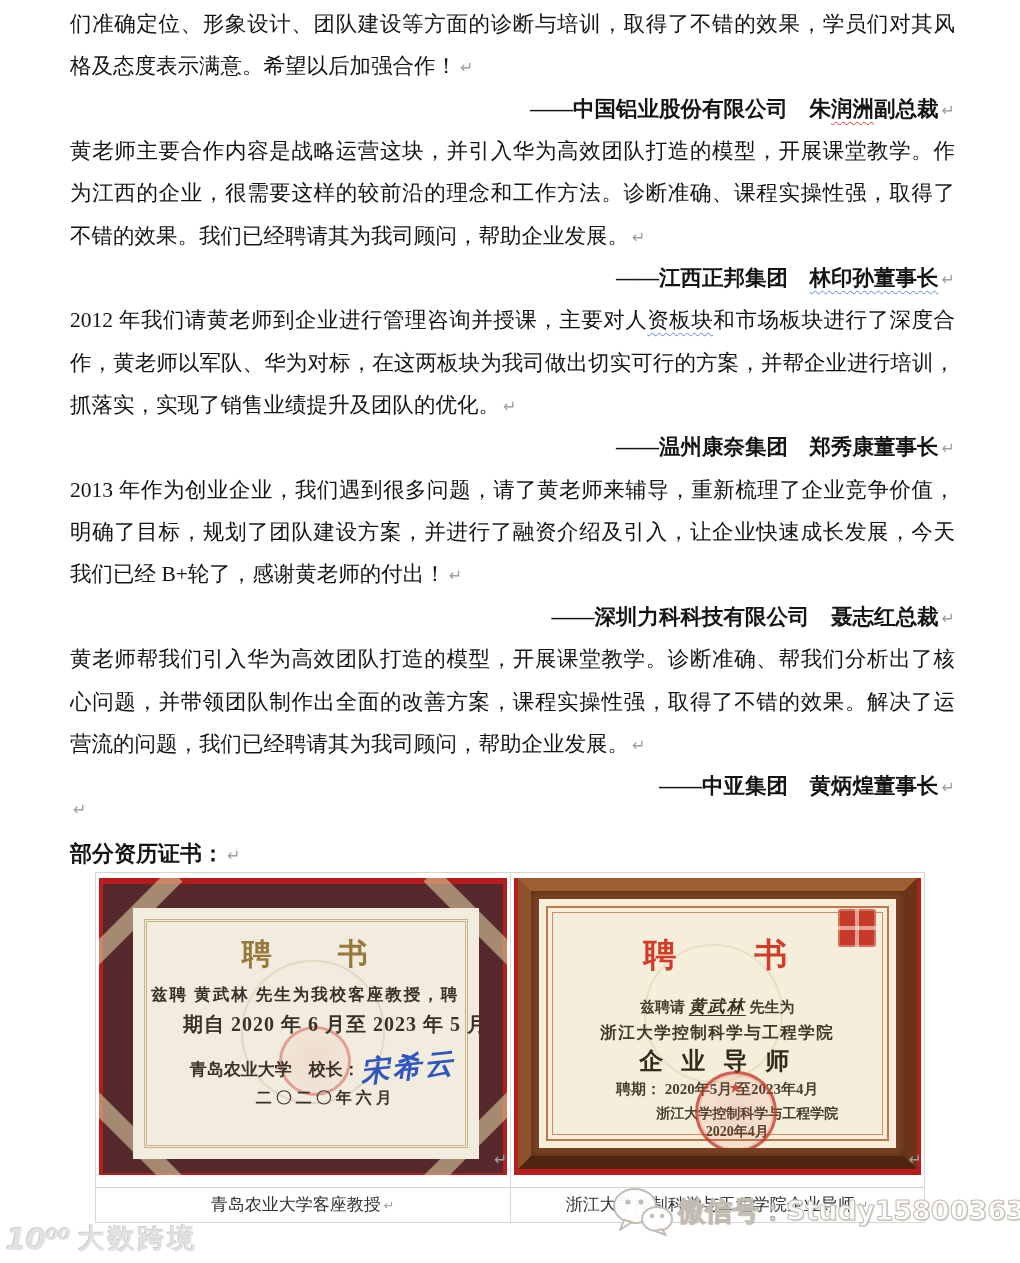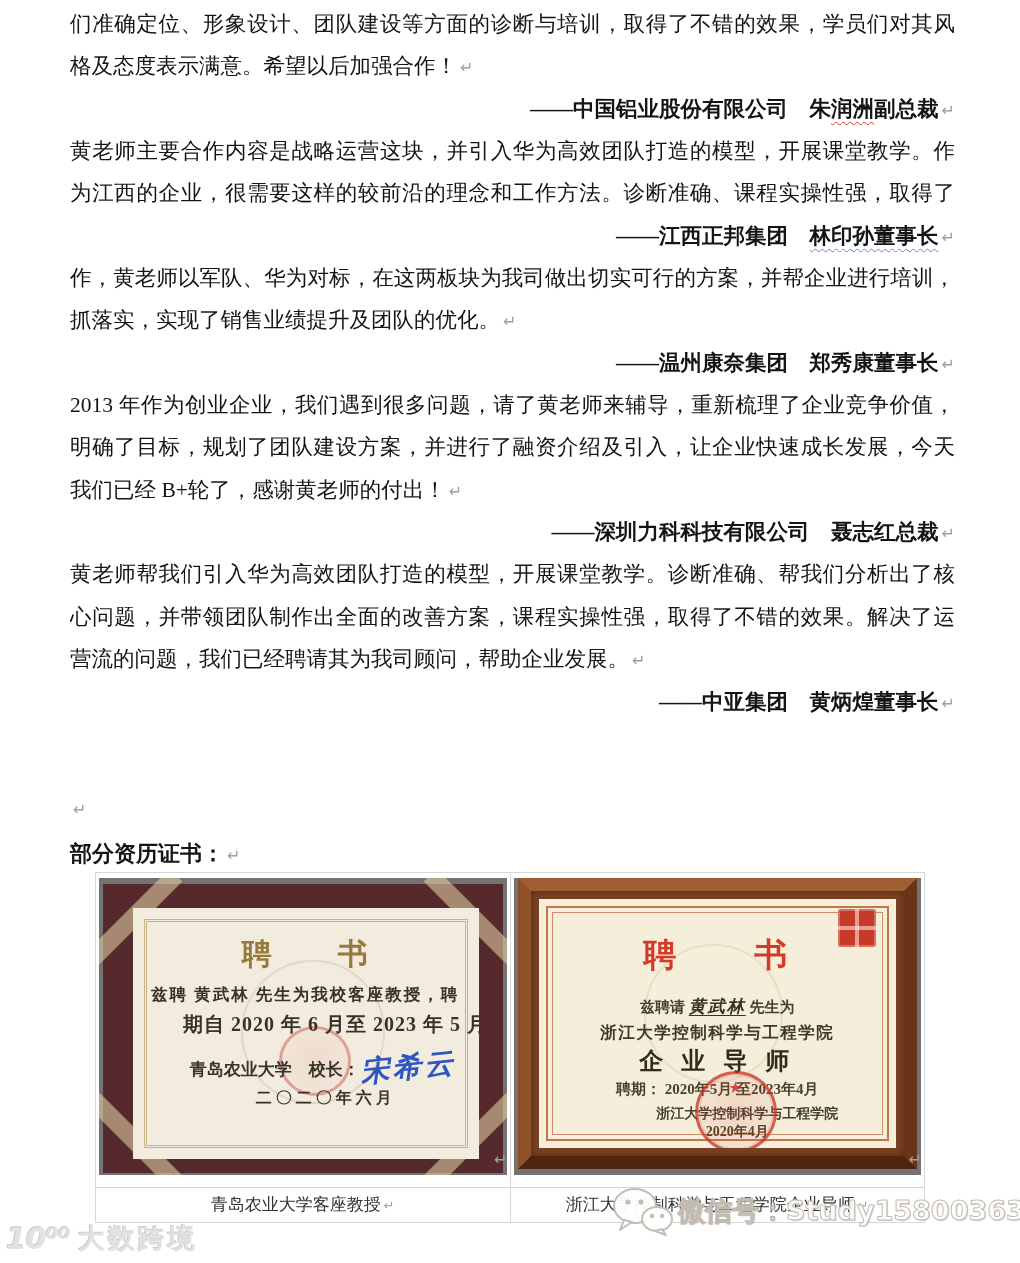--- a/index.html
+++ b/index.html
@@ -19,21 +19,21 @@
   .heading{position:absolute;left:70px;top:839px;height:30px;line-height:30px;font-size:22px;font-weight:700;}
 
   
   .cert-table{position:absolute;left:95px;top:872px;width:830px;border-collapse:collapse;table-layout:fixed;}
   .cert-table td{border:1px solid #d6d6d6;background:#ffffff;}
   .img-cell{height:308px;padding:3px;vertical-align:top;position:relative;}
   .cap-cell{height:31px;line-height:31px;text-align:center;font-size:17px;color:#333333;white-space:nowrap;overflow:hidden;}
   .cell-pilcrow{position:absolute;right:2px;bottom:18px;}
   .cap-cell .pilcrow{font-size:13px;}
 
-  .cert-photo{position:relative;width:100%;height:297px;margin-top:2px;background:#737373;overflow:hidden;}
+  .cert-photo{position:relative;width:100%;height:297px;margin-top:2px;background:#b91c1c;overflow:hidden;}
 
   
   .lc-frame{position:absolute;left:4px;right:4px;top:6px;bottom:2px;background:#56292d;}
   .lc-paper{position:absolute;left:30px;right:24px;top:24px;bottom:14px;background:#f2ecdf;overflow:hidden;}
   .lc-border{position:absolute;inset:11px;border:3px double #c8b387;}
   .lc-emblem{position:absolute;left:108px;top:52px;width:140px;height:140px;border-radius:50%;border:2px solid rgba(185,160,110,.25);}
   .tape{position:absolute;width:130px;height:18px;background:rgba(219,204,158,.6);box-shadow:0 0 3px rgba(120,100,60,.25);}
   .tape-tl{top:28px;left:-38px;transform:rotate(-45deg);}
   .tape-tr{top:28px;right:-38px;transform:rotate(45deg);}
   .tape-bl{bottom:28px;left:-38px;transform:rotate(45deg);}
@@ -61,41 +61,43 @@
   .rc-org{position:absolute;top:123px;left:0;right:0;text-align:center;font-size:16.5px;letter-spacing:1.5px;color:#443827;font-weight:700;white-space:nowrap;}
   .rc-role{position:absolute;top:146px;left:0;right:0;text-align:center;font-size:24px;font-weight:700;letter-spacing:6px;color:#34291a;}
   .rc-term{position:absolute;top:181px;left:0;right:0;text-align:center;font-size:15px;font-weight:700;color:#4a3e2e;white-space:nowrap;}
   .rc-sig{position:absolute;top:206px;left:0;right:0;text-align:center;padding-left:60px;font-size:14px;font-weight:700;color:#4a3e2e;white-space:nowrap;}
   .rc-date{position:absolute;top:224px;left:0;right:0;text-align:center;padding-left:40px;font-size:14px;font-weight:700;color:#4a3e2e;}
   .rc-seal-round{position:absolute;top:172px;left:156px;width:76px;height:76px;border-radius:50%;border:3px solid rgba(198,52,38,.75);
     background:radial-gradient(rgba(220,90,70,.16),rgba(220,90,70,.04));box-shadow:inset 0 0 0 2px rgba(220,100,80,.2);}
   .rc-seal-star{position:absolute;top:4px;left:0;right:0;text-align:center;color:rgba(198,52,38,.85);font-size:16px;font-family:"DejaVu Sans",sans-serif;}
 
   
-  .wm-left{position:absolute;left:6px;top:1221px;display:flex;gap:8px;z-index:8;
+  .wm-left{position:absolute;left:6px;top:1221px;display:flex;align-items:center;gap:8px;z-index:8;
     font-family:"DejaVu Sans",sans-serif;color:#e2e2e2;text-shadow:-1px -1px 0 #cccccc,1px 1px 0 #ffffff;}
   .wm-logo{font-size:30px;font-weight:700;font-style:italic;letter-spacing:-1px;}
   .wm-ltext{font-size:27px;font-weight:700;letter-spacing:3px;}
   .wm-right{position:absolute;left:610px;top:1186px;display:flex;align-items:center;gap:4px;z-index:9;}
   .wc-icon{flex:0 0 auto;}
   .wm-rtext{font-size:27px;font-family:"DejaVu Sans",sans-serif;font-weight:700;white-space:nowrap;
     color:rgba(255,255,255,.93);-webkit-text-stroke:1px #c2bbb2;text-shadow:1px 1px 1px rgba(150,140,130,.45);}
 </style>
 </head>
 <body>
 
 <div class="page">
 
   <div class="doc">
     <div class="line l-j"><span>们准确定位、形象设计、团队建设等方面的诊断与培训，取得了不错的效果，学员们对其风</span></div>
     <div class="line l-l"><span>格及态度表示满意。希望以后加强合作！</span><span class="pilcrow">↵</span></div>
     <div class="line l-a"><span>——中国铝业股份有限公司　朱</span><span class="wavy-red">润洲</span><span>副总裁</span><span class="pilcrow">↵</span></div>
     <div class="line l-j"><span>黄老师主要合作内容是战略运营这块，并引入华为高效团队打造的模型，开展课堂教学。作</span></div>
     <div class="line l-j"><span>为江西的企业，很需要这样的较前沿的理念和工作方法。诊断准确、课程实操性强，取得了</span></div>
+    <div class="line l-l"><span>不错的效果。我们已经聘请其为我司顾问，帮助企业发展。</span><span class="pilcrow">↵</span></div>
     <div class="line l-a"><span>——江西正邦集团　</span><span class="wavy-blue">林印孙董事长</span><span class="pilcrow">↵</span></div>
+    <div class="line l-j"><span>2012 年我们请黄老师到企业进行管理咨询并授课，主要对人</span><span class="wavy-blue">资板块</span><span>和市场板块进行了深度合</span></div>
     <div class="line l-j"><span>作，黄老师以军队、华为对标，在这两板块为我司做出切实可行的方案，并帮企业进行培训，</span></div>
     <div class="line l-l"><span>抓落实，实现了销售业绩提升及团队的优化。</span><span class="pilcrow">↵</span></div>
     <div class="line l-a"><span>——温州康奈集团　郑秀康董事长</span><span class="pilcrow">↵</span></div>
     <div class="line l-j"><span>2013 年作为创业企业，我们遇到很多问题，请了黄老师来辅导，重新梳理了企业竞争价值，</span></div>
     <div class="line l-j"><span>明确了目标，规划了团队建设方案，并进行了融资介绍及引入，让企业快速成长发展，今天</span></div>
     <div class="line l-l"><span>我们已经 B+轮了，感谢黄老师的付出！</span><span class="pilcrow">↵</span></div>
     <div class="line l-a"><span>——深圳力科科技有限公司　聂志红总裁</span><span class="pilcrow">↵</span></div>
     <div class="line l-j"><span>黄老师帮我们引入华为高效团队打造的模型，开展课堂教学。诊断准确、帮我们分析出了核</span></div>
     <div class="line l-j"><span>心问题，并带领团队制作出全面的改善方案，课程实操性强，取得了不错的效果。解决了运</span></div>
     <div class="line l-l"><span>营流的问题，我们已经聘请其为我司顾问，帮助企业发展。</span><span class="pilcrow">↵</span></div>

